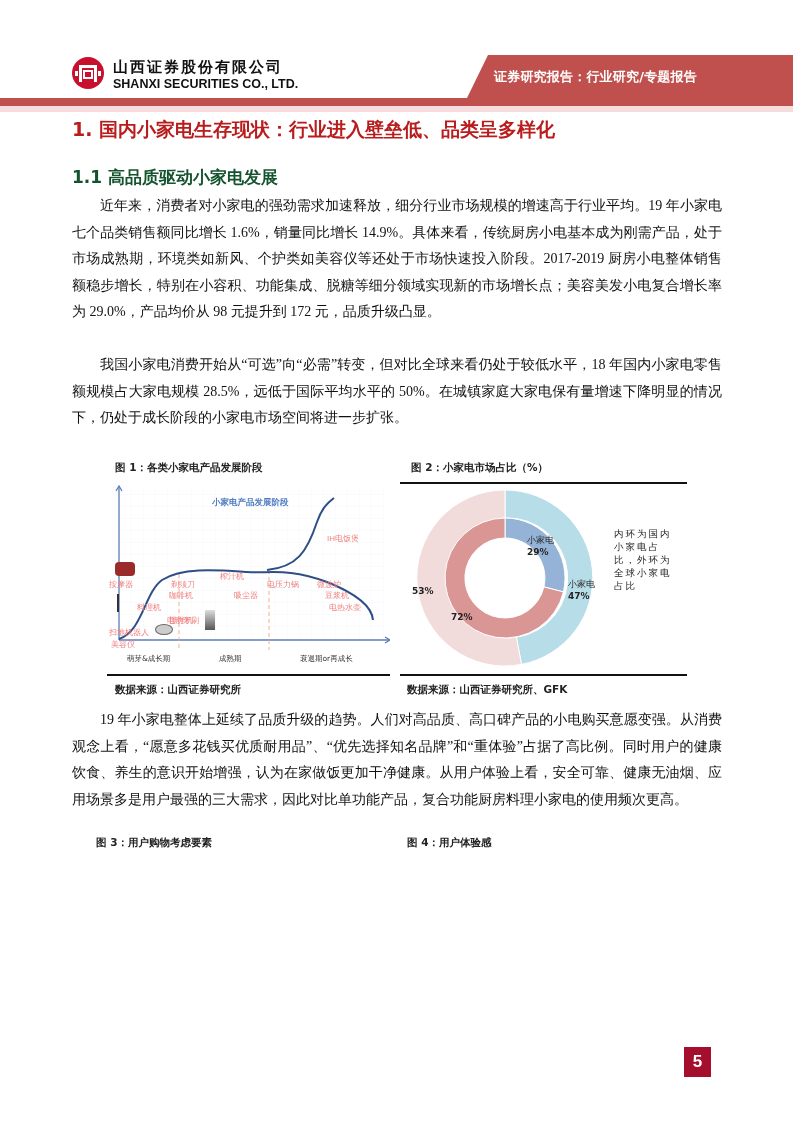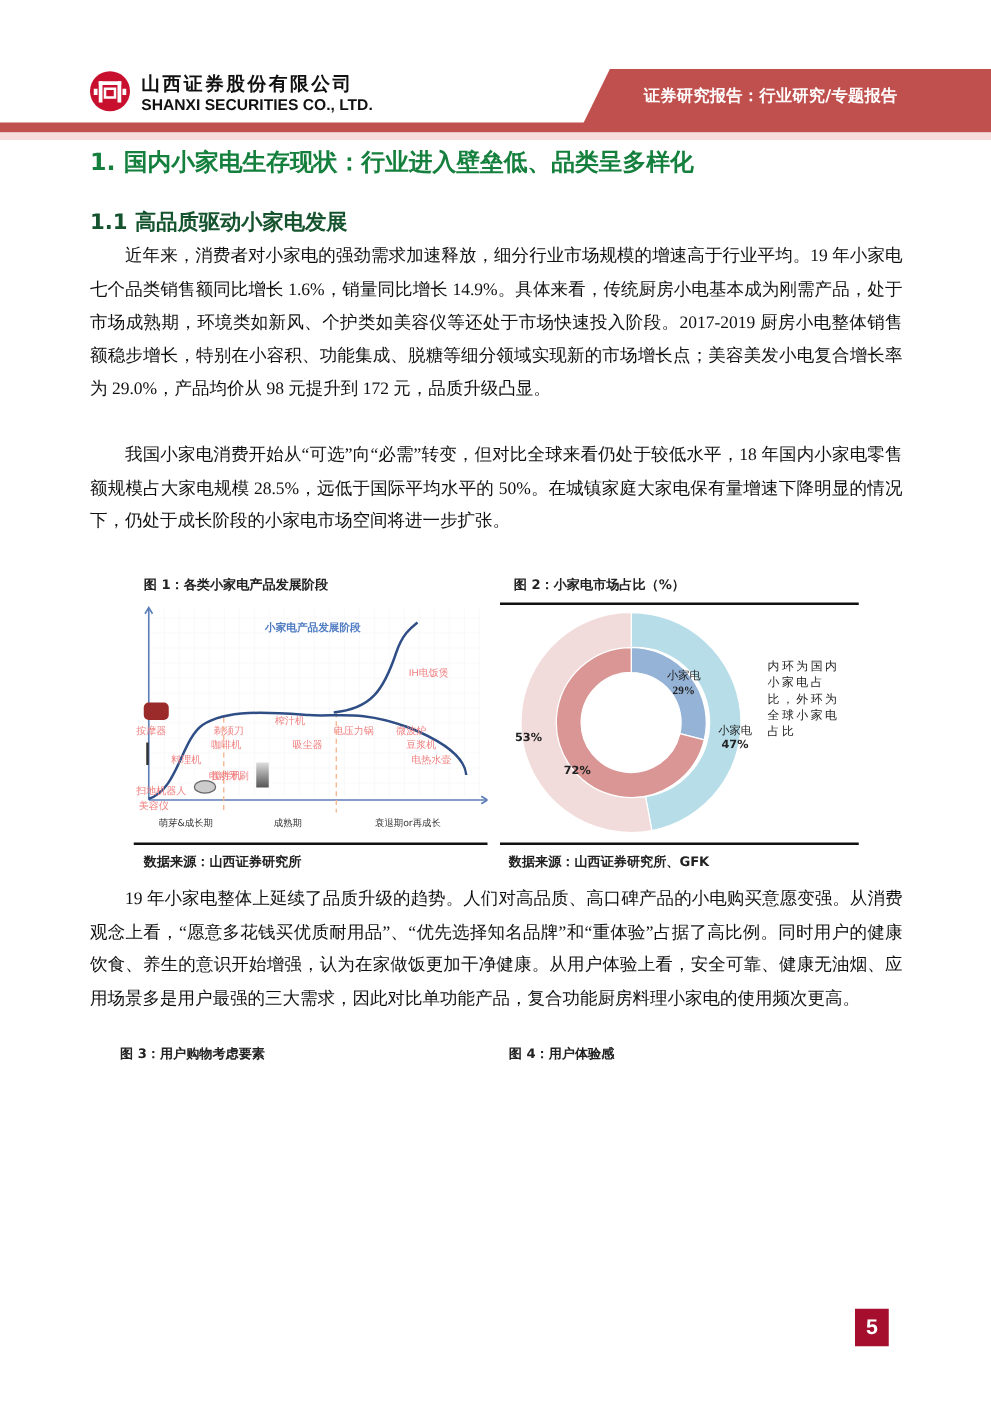--- a/index.html
+++ b/index.html
@@ -2,35 +2,35 @@
 <html><head>
 <meta charset="utf-8">
 <style>
   html,body{margin:0;padding:0;background:#fff;}
   body{width:793px;height:1122px;position:relative;overflow:hidden;font-family:"Liberation Serif","DejaVu Serif",serif;color:#111;}
   .abs{position:absolute;}
   
   .hdr-band{position:absolute;left:0;top:98px;width:793px;height:8px;background:#c0504d;}
   .hdr-band2{position:absolute;left:0;top:106px;width:793px;height:6px;background:#f6dcdc;}
   .hdr-slant{position:absolute;left:466px;top:55px;width:327px;height:45px;background:#c0504d;clip-path:polygon(22px 0,100% 0,100% 100%,0 100%);}
-  .hdr-title{position:absolute;left:515px;top:68px;width:250px;font-family:"DejaVu Sans",sans-serif;font-weight:bold;font-size:13px;color:#fff;letter-spacing:0.2px;}
+  .hdr-title{position:absolute;left:494px;top:68px;width:250px;font-family:"DejaVu Sans",sans-serif;font-weight:bold;font-size:13px;color:#fff;letter-spacing:0.2px;}
   .logo-mark{position:absolute;left:71px;top:56px;width:34px;height:34px;}
   .logo-cn{position:absolute;left:113px;top:58px;font-family:"DejaVu Sans",sans-serif;font-weight:bold;font-size:15px;letter-spacing:2px;color:#111;}
   .logo-en{position:absolute;left:113px;top:77px;font-family:"Liberation Sans",sans-serif;font-weight:bold;font-size:12.5px;color:#111;}
   
-  .h1{position:absolute;left:72px;top:117px;font-family:"DejaVu Sans",sans-serif;font-weight:bold;font-size:19px;color:#15803d;}
+  .h1{position:absolute;left:72px;top:117px;font-family:"DejaVu Sans",sans-serif;font-weight:bold;font-size:19px;color:#b91c1c;}
   .h2{position:absolute;left:72px;top:166px;font-family:"DejaVu Sans",sans-serif;font-weight:bold;font-size:17px;color:#14532d;}
   .para{position:absolute;left:72px;width:650px;font-size:14px;line-height:26.5px;text-align:justify;text-indent:28px;}
   .fig-title{position:absolute;font-family:"DejaVu Sans",sans-serif;font-size:10.5px;font-weight:bold;color:#222;}
   .fig-src{position:absolute;font-family:"DejaVu Sans",sans-serif;font-size:10.5px;font-weight:bold;color:#222;}
   .rule{position:absolute;height:1.5px;background:#111;}
   .pgnum{position:absolute;left:684px;top:1047px;width:27px;height:30px;background:#a50e2d;color:#fff;font-family:"Liberation Sans",sans-serif;font-weight:bold;font-size:17px;text-align:center;line-height:30px;}
   .lbl-red{font-family:Liberation Sans, sans-serif;font-size:8px;color:#f08080;position:absolute;white-space:nowrap;}
   .lbl-axis{font-family:"DejaVu Sans",sans-serif;font-size:7.5px;color:#333;position:absolute;white-space:nowrap;}
-  .donut-lbl{font-family:"DejaVu Sans",sans-serif;font-size:9px;color:#222;position:absolute;text-align:center;}
+  .donut-lbl{font-family:"DejaVu Sans",sans-serif;font-size:9px;color:#222;position:absolute;text-align:left;}
   .donut-note{position:absolute;left:614px;top:527px;width:60px;font-family:"DejaVu Sans",sans-serif;font-size:9.5px;line-height:13px;color:#222;letter-spacing:2px;}
 </style>
 </head>
 <body>
 
 <div class="hdr-slant"></div>
 <div class="hdr-title">证券研究报告：行业研究/专题报告</div>
 <div class="hdr-band"></div>
 <div class="hdr-band2"></div>
 
@@ -106,21 +106,21 @@
 <svg class="abs" style="left:410px;top:487px;" width="190" height="182" viewBox="0 0 190 182">
 
   <path d="M95 3 A88 88 0 0 1 111.5 177.4 L106.4 150.3 A60 60 0 0 0 95 31 Z" fill="#b7dde8" stroke="#fff" stroke-width="1"></path>
   <path d="M111.5 177.4 A88 88 0 1 1 95 3 L95 31 A60 60 0 1 0 106.4 150.3 Z" fill="#f2dcdb" stroke="#fff" stroke-width="1"></path>
 
   <path d="M95 31 A60 60 0 0 1 153.4 104.9 L133.9 99.9 A40 40 0 0 0 95 51 Z" fill="#95b3d7" stroke="#fff" stroke-width="1"></path>
   <path d="M153.4 104.9 A60 60 0 1 1 95 31 L95 51 A40 40 0 1 0 133.9 99.9 Z" fill="#d99694" stroke="#fff" stroke-width="1"></path>
 </svg>
 <div class="donut-lbl" style="left:527px;top:534px;width:40px;">
   <div>小家电</div>
-  <div style="font-weight:bold;font-family:Liberation Serif, serif;">29%</div>
+  <div style="font-weight:bold;">29%</div>
 </div>
 <div class="donut-lbl" style="left:568px;top:578px;width:40px;">
   <div>小家电</div>
   <div style="font-weight:bold;">47%</div>
 </div>
 <div class="donut-lbl" style="left:412px;top:586px;font-weight:bold;">53%</div>
 <div class="donut-lbl" style="left:451px;top:612px;font-weight:bold;">72%</div>
 <div class="donut-note">内环为国内小家电占比，外环为全球小家电占比</div>
 <div class="rule" style="left:400px;top:674px;width:287px;"></div>
 <div class="fig-src" style="left:407px;top:683px;">数据来源：山西证券研究所、GFK</div>

